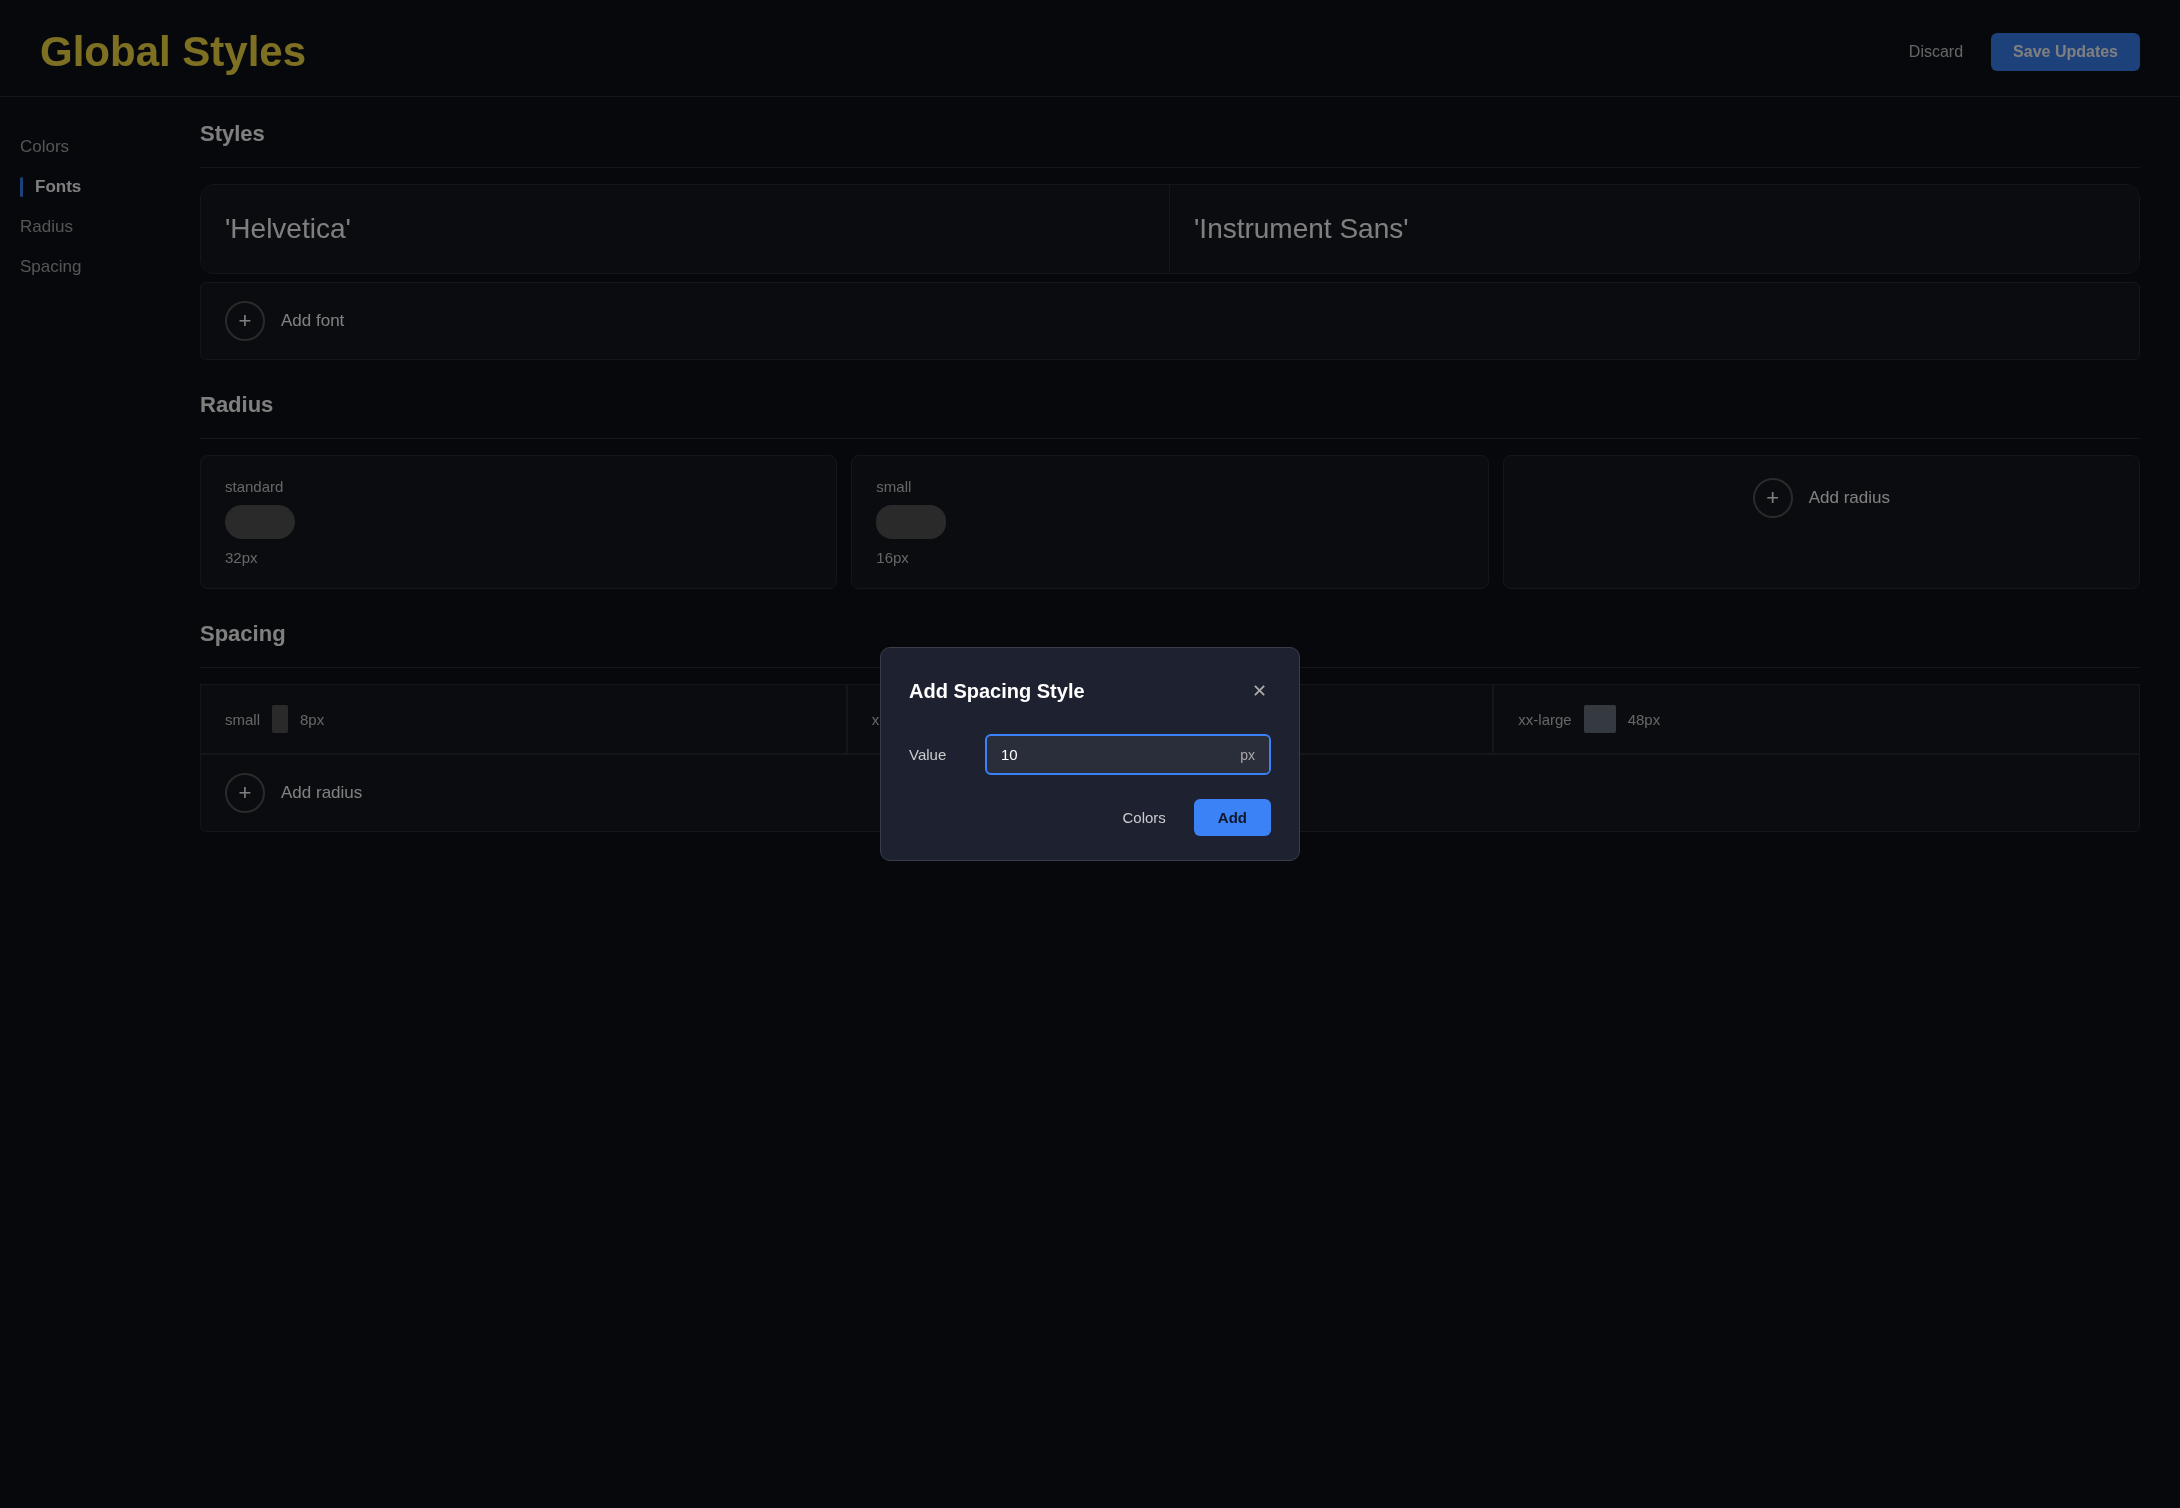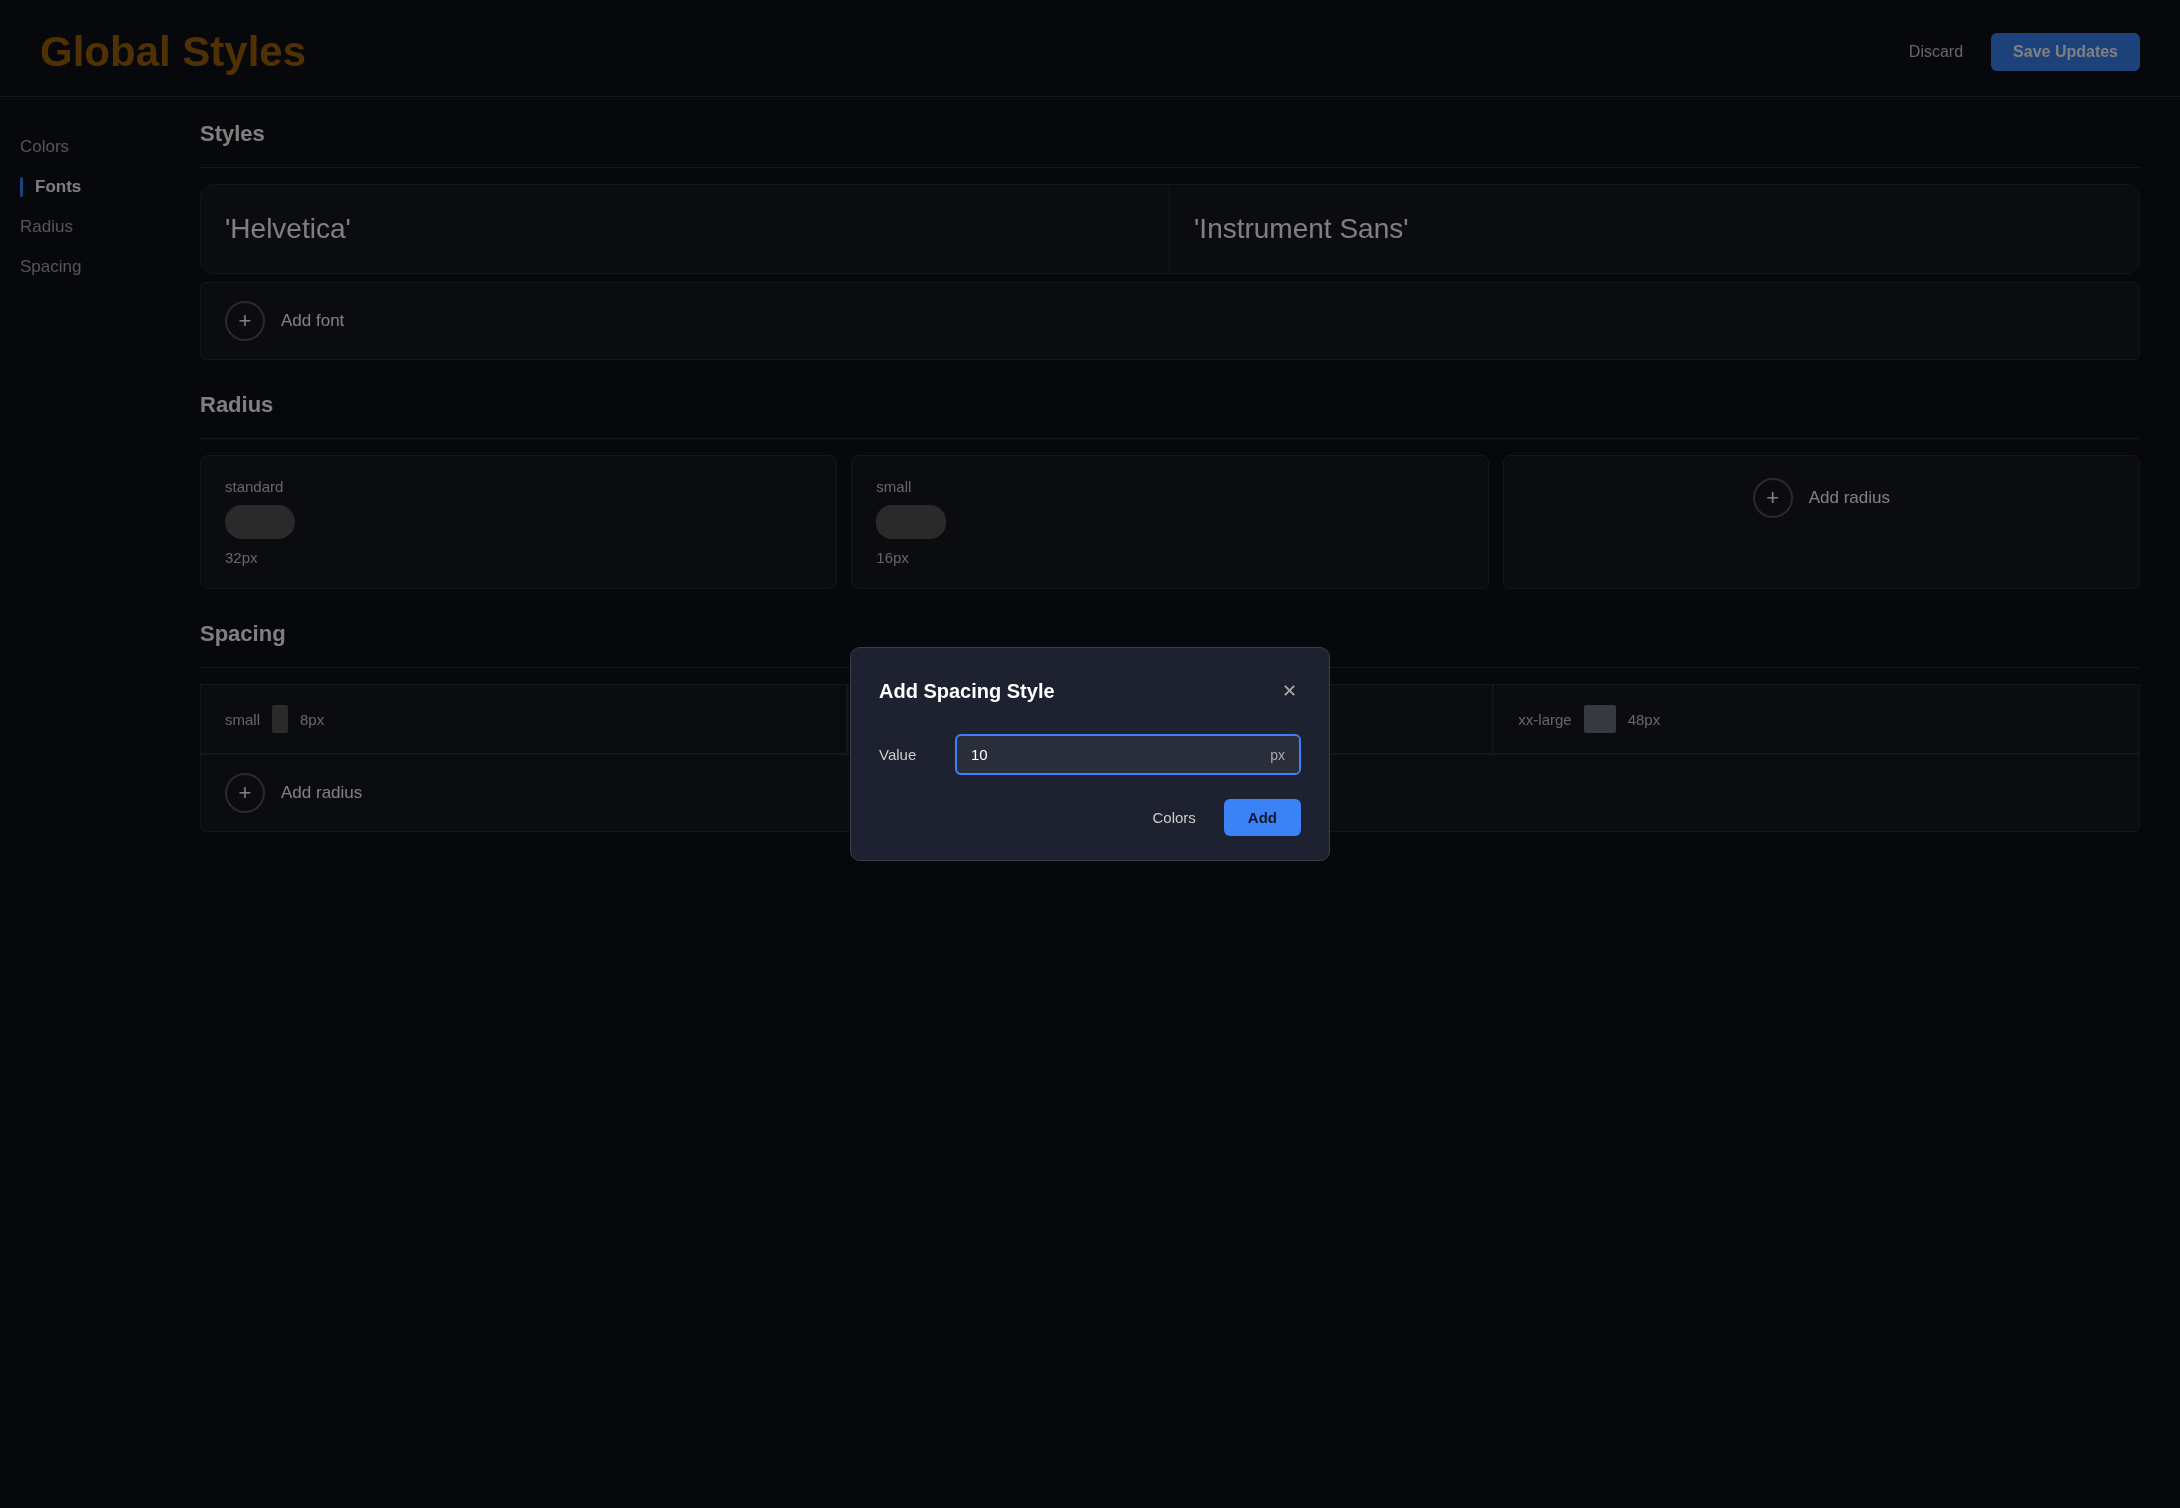--- a/index.html
+++ b/index.html
@@ -15,21 +15,21 @@
     .header {
       display: flex;
       align-items: center;
       justify-content: space-between;
       padding: 28px 40px 20px 40px;
       border-bottom: 1px solid #2a2d35;
     }
     .header-title {
       font-size: 42px;
       font-weight: 700;
-      color: #a16207;
+      color: #fde047;
     }
     .header-actions {
       display: flex;
       gap: 12px;
       align-items: center;
     }
     .btn-discard {
       background: transparent;
       border: none;
       color: #ccc;
@@ -254,21 +254,21 @@
       background: rgba(0,0,0,0.5);
       display: flex;
       align-items: center;
       justify-content: center;
       z-index: 100;
     }
     .modal {
       background: #1e2130;
       border: 1px solid #3a3d4a;
       border-radius: 10px;
-      width: 480px;
+      width: 420px;
       padding: 28px 28px 24px;
       position: relative;
     }
     .modal-header {
       display: flex;
       align-items: center;
       justify-content: space-between;
       margin-bottom: 28px;
     }
     .modal-title {

